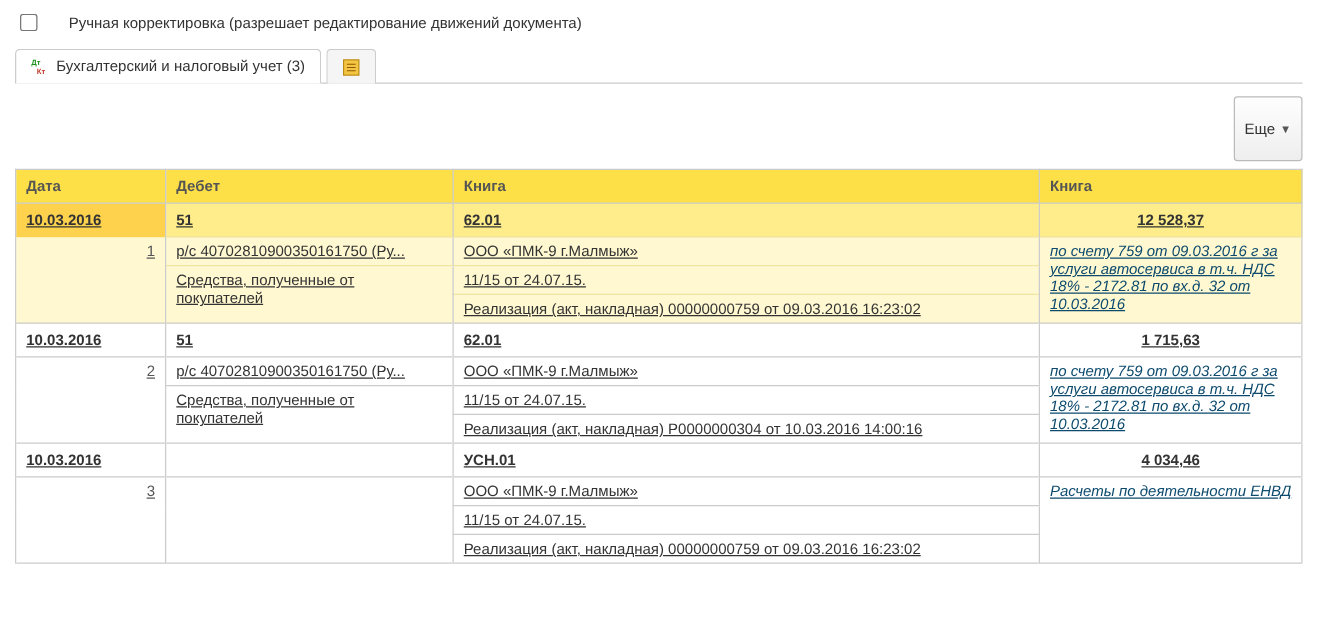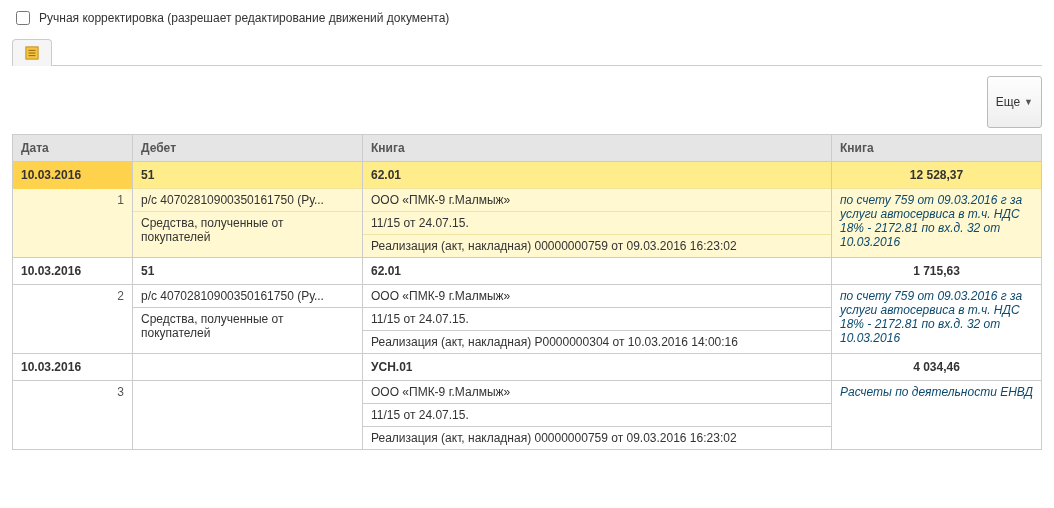--- a/index.html
+++ b/index.html
@@ -7,21 +7,21 @@
     margin: 0;
     font-family: Arial, sans-serif;
     font-size: 12px;
     color: #333;
     background: #fff;
     padding: 8px 12px;
   }
   .checkbox-row {
     display: flex;
     align-items: center;
-    gap: 6px;
+    gap: 22px;
     margin-bottom: 10px;
   }
   .checkbox-row input { width: 14px; height: 14px; }
   .tabs {
     display: flex;
     border-bottom: 1px solid #ccc;
     margin-bottom: 10px;
   }
   .tab {
     display: flex;
@@ -59,30 +59,31 @@
   }
   .more-btn .chev { font-size: 9px; color: #555; }
   table.grid {
     width: 100%;
     border-collapse: collapse;
     border: 1px solid #ccc;
   }
   .grid th {
     text-align: left;
     font-weight: bold;
-    background: #e5e5e5;
+    background: #fde047;
     border: 1px solid #ccc;
     padding: 6px 8px;
     color: #555;
   }
   .grid td {
     border-left: 1px solid #ccc;
     border-right: 1px solid #ccc;
     padding: 4px 8px;
     vertical-align: top;
+    text-decoration: underline;
   }
   .hdr-row td {
     font-weight: bold;
     padding-top: 6px;
     padding-bottom: 6px;
   }
   .sel .hdr-row td { background: #ffec8b; }
   .sel .hdr-row td.date-cell { background: #ffd24d; }
   .sel td { background: #fff8d0; }
   .num-cell { text-align: right; color: #555; padding-right: 10px; }
@@ -103,20 +104,29 @@
 </style>
 </head>
 <body>
 
 <div class="checkbox-row">
   <input type="checkbox" style="">
   <span>Ручная корректировка (разрешает редактирование движений документа)</span>
 </div>
 
 <div class="tabs">
+  <div class="tab active">
+    <span class="tab-icon">
+      <svg viewBox="0 0 16 16" width="14" height="14">
+        <text x="0" y="7" font-size="7" fill="#1a8f1a" font-weight="bold">Дт</text>
+        <text x="5" y="15" font-size="7" fill="#c0392b" font-weight="bold">Кт</text>
+      </svg>
+    </span>
+    <span>Бухгалтерский и налоговый учет (3)</span>
+  </div>
   <div class="tab">
     <span class="tab-icon">
       <svg viewBox="0 0 16 16" width="14" height="14">
         <rect x="1" y="1" width="14" height="14" fill="#f4c542" stroke="#b8860b"></rect>
         <line x1="4" y1="5" x2="12" y2="5" stroke="#8b5a00"></line>
         <line x1="4" y1="8" x2="12" y2="8" stroke="#8b5a00"></line>
         <line x1="4" y1="11" x2="12" y2="11" stroke="#8b5a00"></line>
       </svg>
     </span>
   </div>

